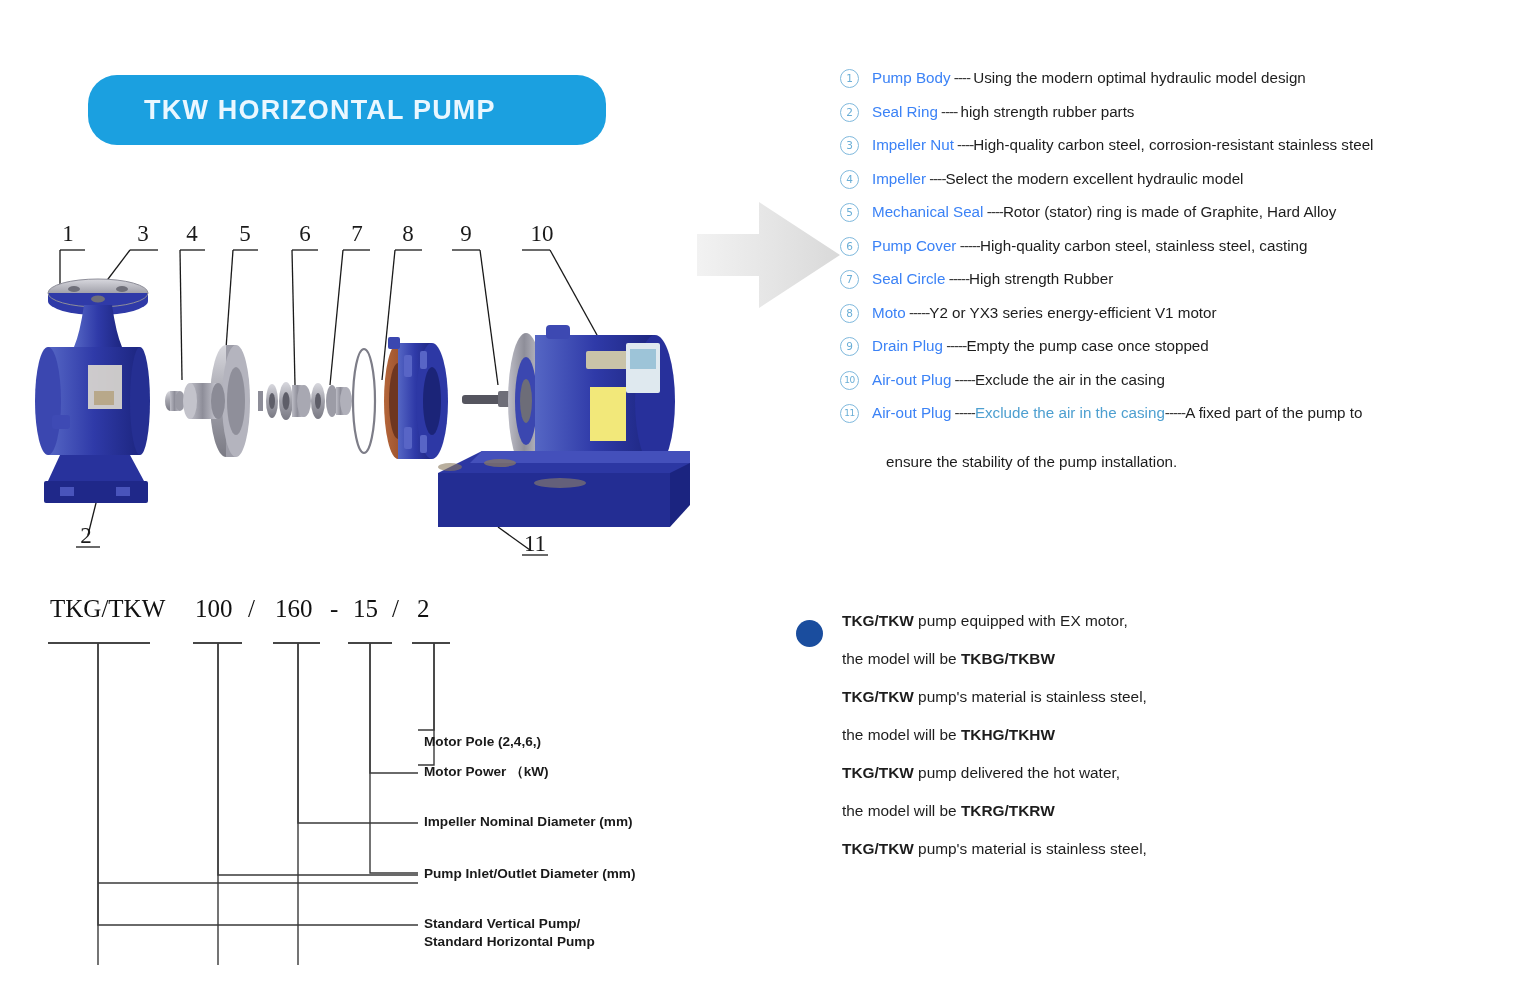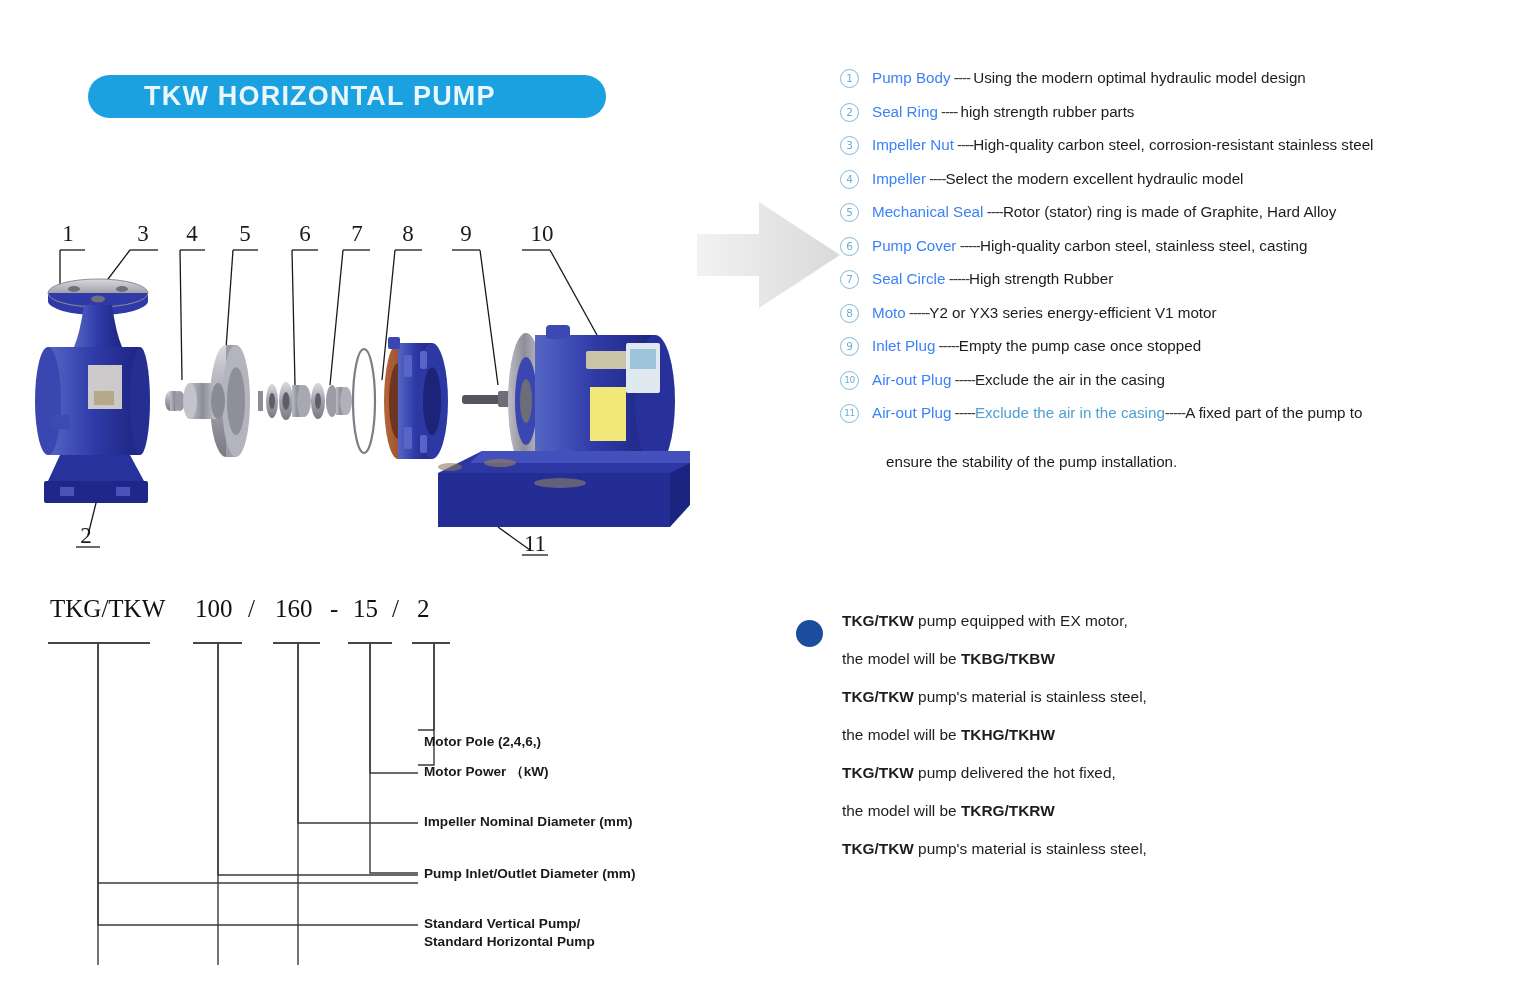--- a/index.html
+++ b/index.html
@@ -5,21 +5,21 @@
   html,body{margin:0;padding:0;background:#ffffff;}
   body{
     width:1513px;height:1000px;position:relative;overflow:hidden;
     font-family:"Liberation Sans","DejaVu Sans",sans-serif;
     color:#231f20;
   }
   .abs{position:absolute;}
 
   
   #title-banner{
-    left:88px;top:75px;width:518px;height:43px;
+    left:88px;top:75px;width:518px;height:70px;
     background:#1ba0e0;border-radius:29px;
     display:flex;align-items:center;
   }
   #title-banner .txt{
     margin-left:56px;color:#eaf7ff;font-weight:bold;
     font-size:27px;letter-spacing:1.2px;
   }
 
   
   #exploded{left:30px;top:205px;width:690px;height:370px;}
@@ -306,21 +306,21 @@
     <span class="part">Seal Circle</span><span class="dash"> -----</span><span class="desc">High strength Rubber</span>
   </div>
 
   <div class="legend-row">
     <span class="num">8</span>
     <span class="part"> Moto</span><span class="dash"> -----</span><span class="desc">Y2 or YX3 series energy-efficient V1 motor</span>
   </div>
 
   <div class="legend-row">
     <span class="num">9</span>
-    <span class="part">Inlet Plug</span><span class="dash"> -----</span><span class="desc">Empty the pump case once stopped</span>
+    <span class="part">Drain Plug</span><span class="dash"> -----</span><span class="desc">Empty the pump case once stopped</span>
   </div>
 
   <div class="legend-row">
     <span class="num wide">10</span>
     <span class="part">Air-out Plug</span><span class="dash"> -----</span><span class="desc">Exclude the air in the casing</span>
   </div>
 
   <div class="legend-row">
     <span class="num wide">11</span>
     <span class="part">Air-out Plug</span><span class="dash"> -----</span><span class="desc blue">Exclude the air in the casing</span><span class="dash">-----</span><span class="desc">A fixed part of the pump to</span>
@@ -387,17 +387,17 @@
   </div>
 </div>
 
 <div class="abs" id="variants">
   <div class="bullet"></div>
   <div class="lines">
     <div class="vline"><span class="bold">TKG/TKW</span><span> pump equipped with EX motor,</span></div>
     <div class="vline"><span>the model will be </span><span class="bold">TKBG/TKBW</span></div>
     <div class="vline"><span class="bold">TKG/TKW</span><span> pump's material is stainless steel,</span></div>
     <div class="vline"><span>the model will be </span><span class="bold">TKHG/TKHW</span></div>
-    <div class="vline"><span class="bold">TKG/TKW</span><span> pump delivered the hot fixed,</span></div>
+    <div class="vline"><span class="bold">TKG/TKW</span><span> pump delivered the hot water,</span></div>
     <div class="vline"><span>the model will be </span><span class="bold">TKRG/TKRW</span></div>
     <div class="vline tight"><span class="bold">TKG/TKW</span><span> pump's material is stainless steel,</span></div>
   </div>
 </div>
 
 </body></html>

